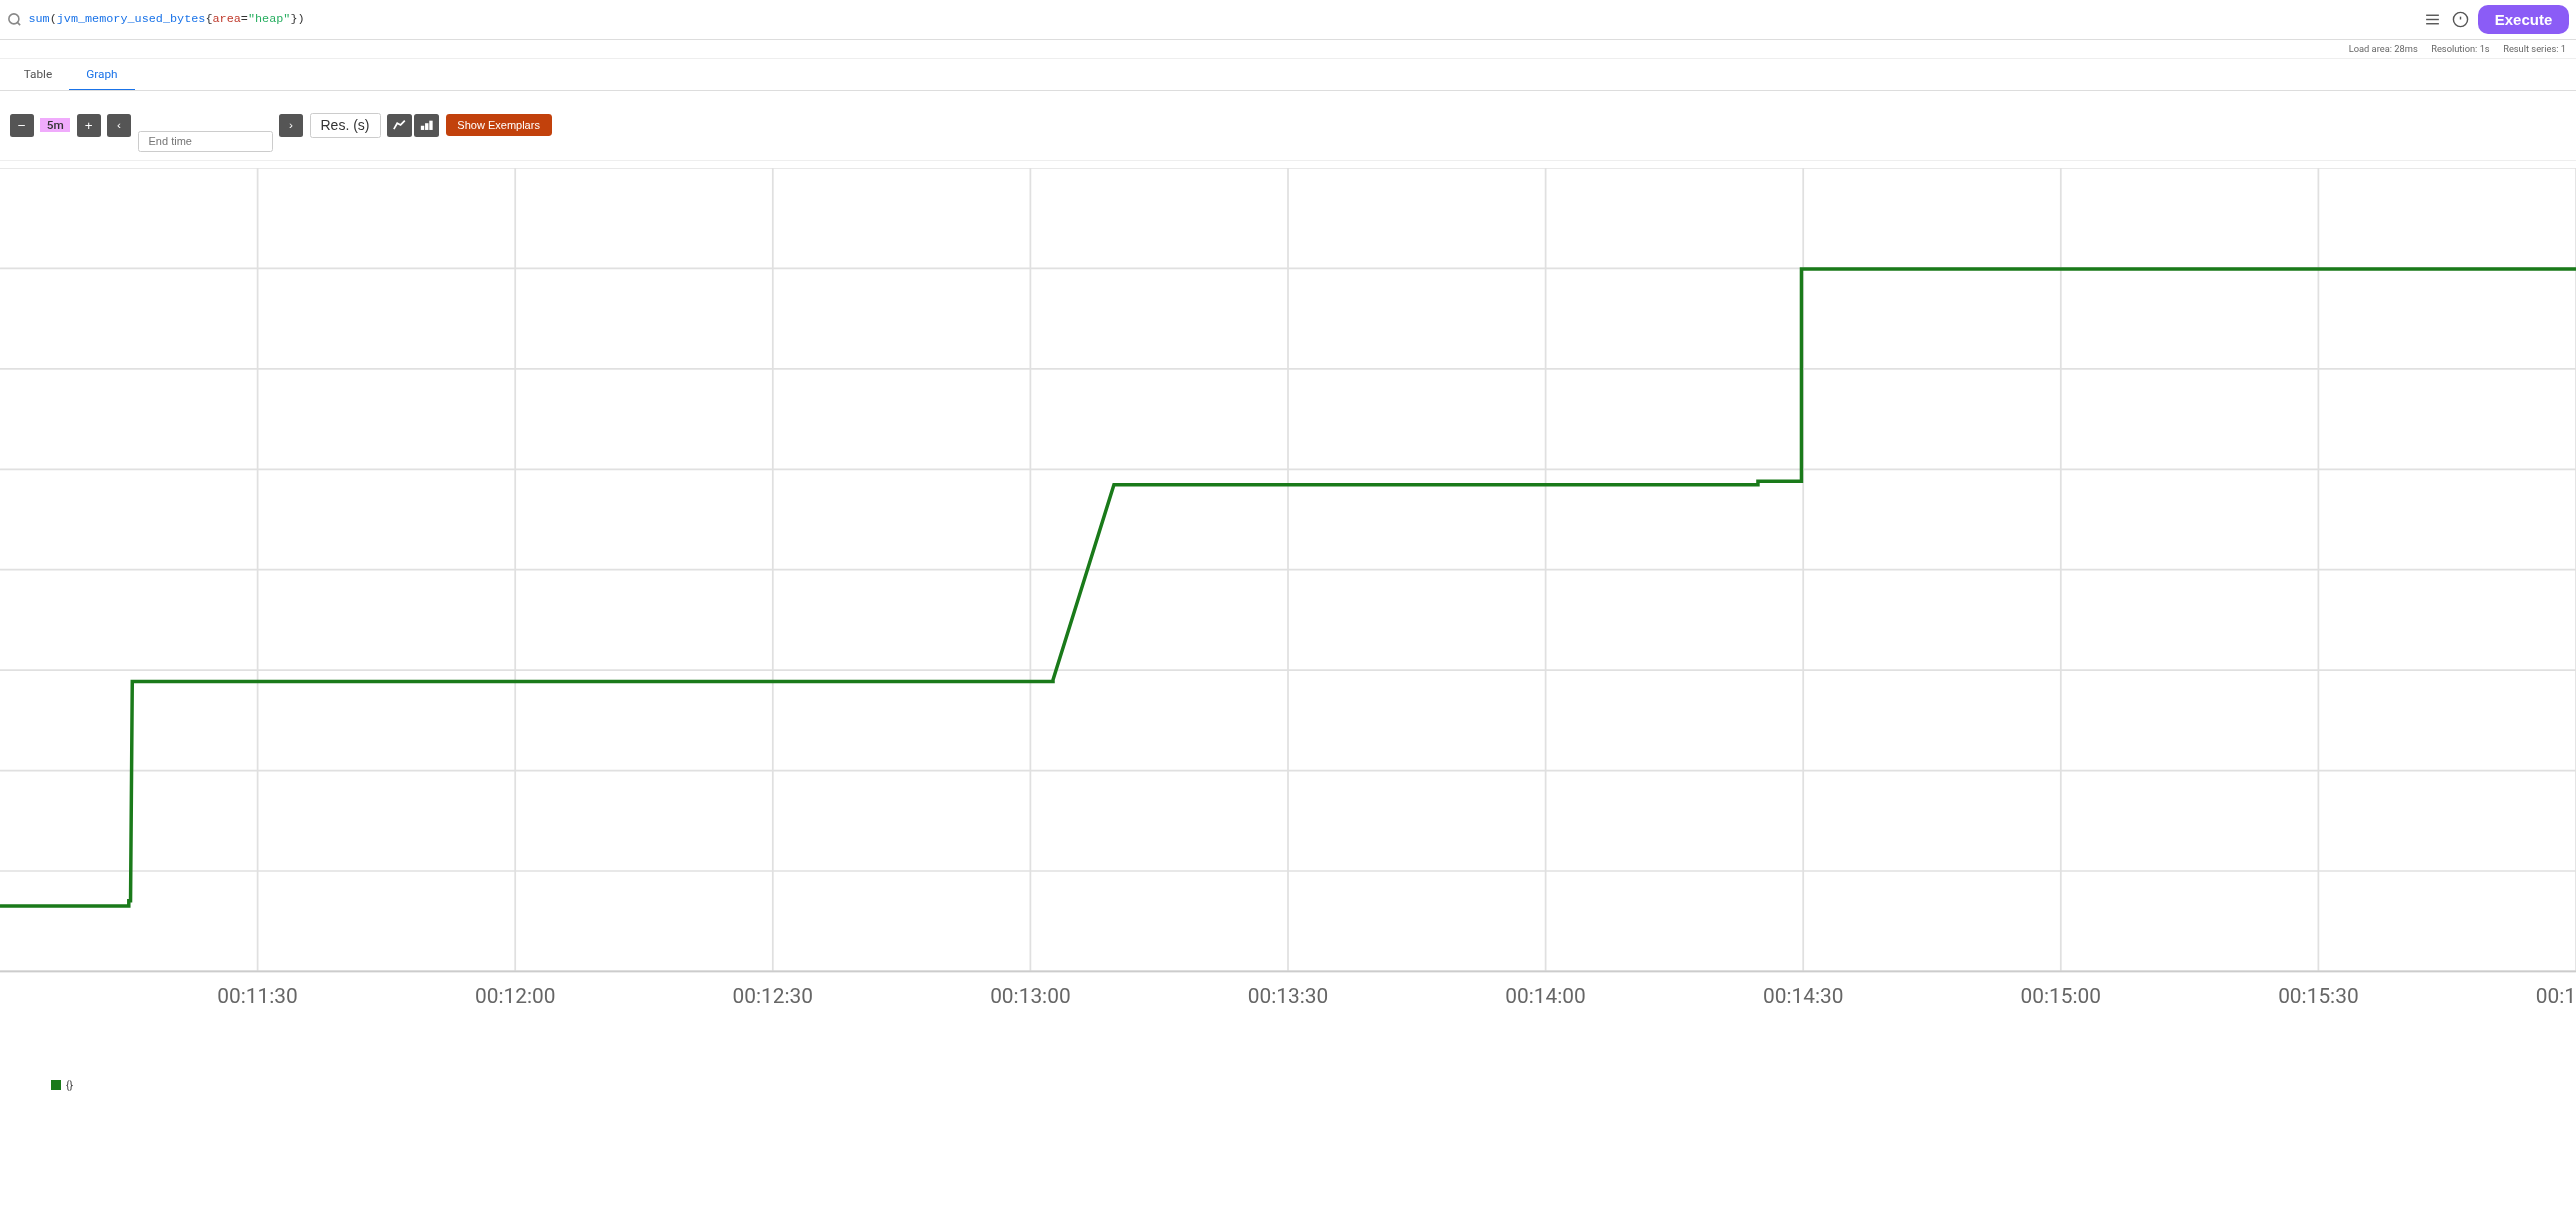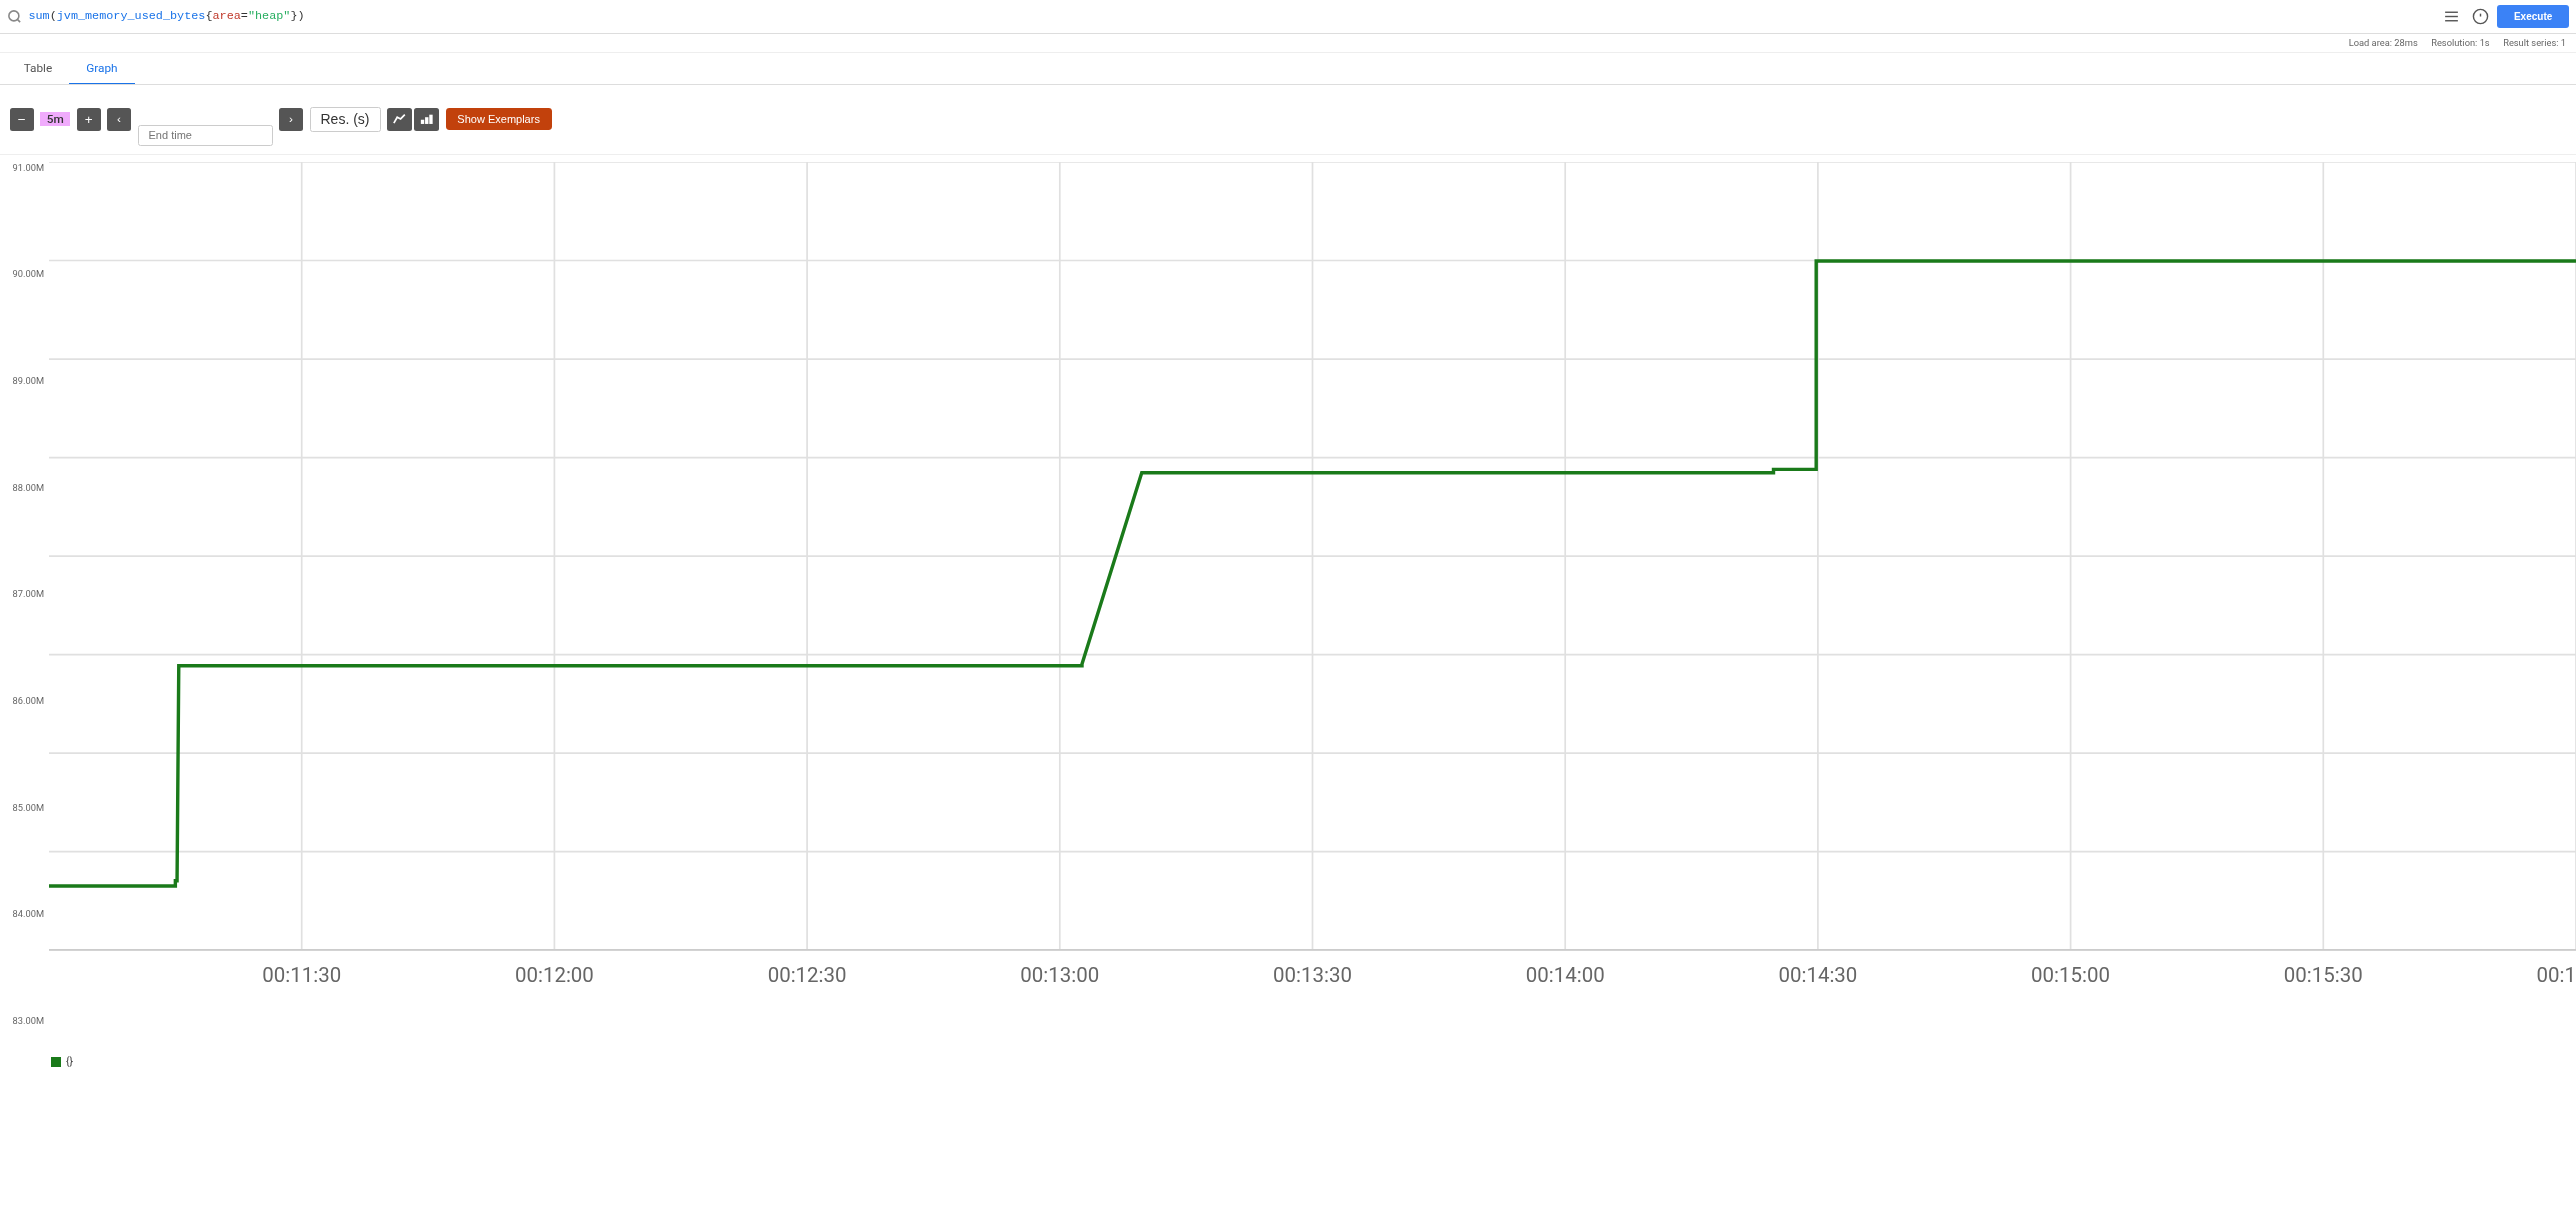--- a/index.html
+++ b/index.html
@@ -37,26 +37,26 @@
       background: none;
       border: none;
       cursor: pointer;
       color: #555;
       font-size: 15px;
       padding: 1.7px 3.4px;
       display: flex;
       align-items: center;
     }
     .execute-btn {
-      background: #3b82f6;
-      color: #fff;
-      border: none;
-      border-radius: 3px;
+      background: #8b5cf6;
+      color: #fff;
+      border: none;
+      border-radius: 10px;
       padding: 5.9px 17px;
-      font-size: 10px;
+      font-size: 15px;
       font-weight: 600;
       cursor: pointer;
     }
 
     
     .meta-bar {
       display: flex;
       justify-content: flex-end;
       padding: 3.4px 10px;
       font-size: 9.3px;
@@ -292,31 +292,20 @@
           <rect x="11" y="2" width="4" height="11"></rect>
       </svg>
     </button>
   </div>
   <button class="show-exemplars-btn">Show Exemplars</button>
 </div>
 
 <div class="chart-container">
   <div class="chart-wrap">
 
-    <div class="y-axis">
-      <span>91.00M</span>
-      <span>90.00M</span>
-      <span>89.00M</span>
-      <span>88.00M</span>
-      <span>87.00M</span>
-      <span>86.00M</span>
-      <span>85.00M</span>
-      <span>84.00M</span>
-      <span>83.00M</span>
-    </div>
 
     <div class="chart-svg-wrap">
       <svg class="chart" viewBox="0 0 1480 520" xmlns="http://www.w3.org/2000/svg" style="font-size:13px">
 
         <line x1="0" y1="0" x2="1480" y2="0" stroke="#e0e0e0" stroke-width="1"></line>
         <line x1="0" y1="57.7" x2="1480" y2="57.7" stroke="#e0e0e0" stroke-width="1"></line>
         <line x1="0" y1="115.4" x2="1480" y2="115.4" stroke="#e0e0e0" stroke-width="1"></line>
         <line x1="0" y1="173.1" x2="1480" y2="173.1" stroke="#e0e0e0" stroke-width="1"></line>
         <line x1="0" y1="230.8" x2="1480" y2="230.8" stroke="#e0e0e0" stroke-width="1"></line>
         <line x1="0" y1="288.5" x2="1480" y2="288.5" stroke="#e0e0e0" stroke-width="1"></line>

